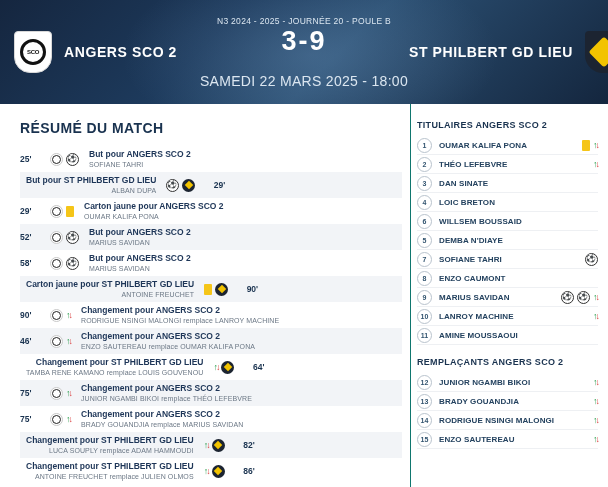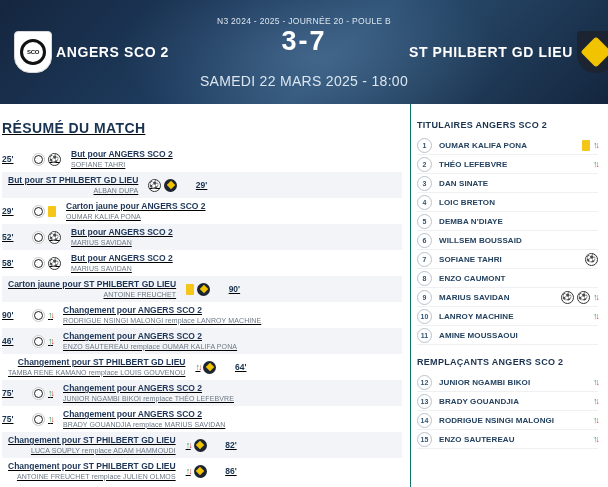--- a/index.html
+++ b/index.html
@@ -23,21 +23,21 @@
     position: absolute; top: -40px; left: 120px;
     width: 380px; height: 190px;
     background: radial-gradient(ellipse at 50% 50%, rgba(120,160,200,0.30), rgba(120,160,200,0) 70%);
   }
   .header-inner {
     position: relative;
     display: flex; align-items: center;
     height: 100%;
     padding: 0 14px;
   }
-  .team-block { display: flex; align-items: center; gap: 4px; flex: 1 1 0; min-width: 0; }
+  .team-block { display: flex; align-items: center; gap: 12px; flex: 1 1 0; min-width: 0; }
   .team-block.right { justify-content: space-between; }
   .team-name {
     font-size: 14px; font-weight: bold; letter-spacing: 0.6px;
     white-space: nowrap;
   }
   .center-block {
     flex: 0 0 auto;
     text-align: center;
     width: 210px;
   }
@@ -76,21 +76,21 @@
     background: #f2c300;
     transform: rotate(45deg);
     border-radius: 3px;
   }
 
   
   .body {
     display: flex;
     height: 383px;
   }
-  .left-col { width: 410px; padding: 16px 8px 0 2px; text-decoration: underline; }
+  .left-col { width: 410px; padding: 16px 8px 0 20px; }
   .right-col {
     width: 198px;
     padding: 16px 10px 0 6px;
     border-left: 1px solid #0f766e;
   }
 
   .section-title {
     font-size: 14px; font-weight: bold; color: #19324f;
     letter-spacing: .4px;
     margin-bottom: 10px;
@@ -178,21 +178,21 @@
   <div class="header-inner">
     <div class="team-block">
       <div class="crest crest-angers">
         <div class="ring">SCO</div>
       </div>
       <div class="team-name">ANGERS SCO 2</div>
     </div>
 
     <div class="center-block">
       <div class="competition">N3 2024 - 2025 - JOURNÉE 20 - POULE B</div>
-      <div class="score">3-7</div>
+      <div class="score">3-9</div>
       <div class="match-date">SAMEDI 22 MARS 2025 - 18:00</div>
     </div>
 
     <div class="team-block right">
       <div class="team-name">ST PHILBERT GD LIEU</div>
       <div class="crest crest-phil">
         <div class="inner"></div>
       </div>
     </div>
   </div>
@@ -371,27 +371,27 @@
           <div class="player-num">3</div>
           <div class="player-name">DAN SINATE</div>
           <div class="player-icons"></div>
         </div>
         <div class="player-row">
           <div class="player-num">4</div>
           <div class="player-name">LOIC BRETON</div>
           <div class="player-icons"></div>
         </div>
         <div class="player-row">
+          <div class="player-num">6</div>
+          <div class="player-name">WILLSEM BOUSSAID</div>
+          <div class="player-icons"></div>
+        </div>
+        <div class="player-row">
           <div class="player-num">5</div>
           <div class="player-name">DEMBA N'DIAYE</div>
-          <div class="player-icons"></div>
-        </div>
-        <div class="player-row">
-          <div class="player-num">6</div>
-          <div class="player-name">WILLSEM BOUSSAID</div>
           <div class="player-icons"></div>
         </div>
         <div class="player-row">
           <div class="player-num">7</div>
           <div class="player-name">SOFIANE TAHRI</div>
           <div class="player-icons">
             <span class="chip chip-ball">⚽</span>
           </div>
         </div>
         <div class="player-row">

